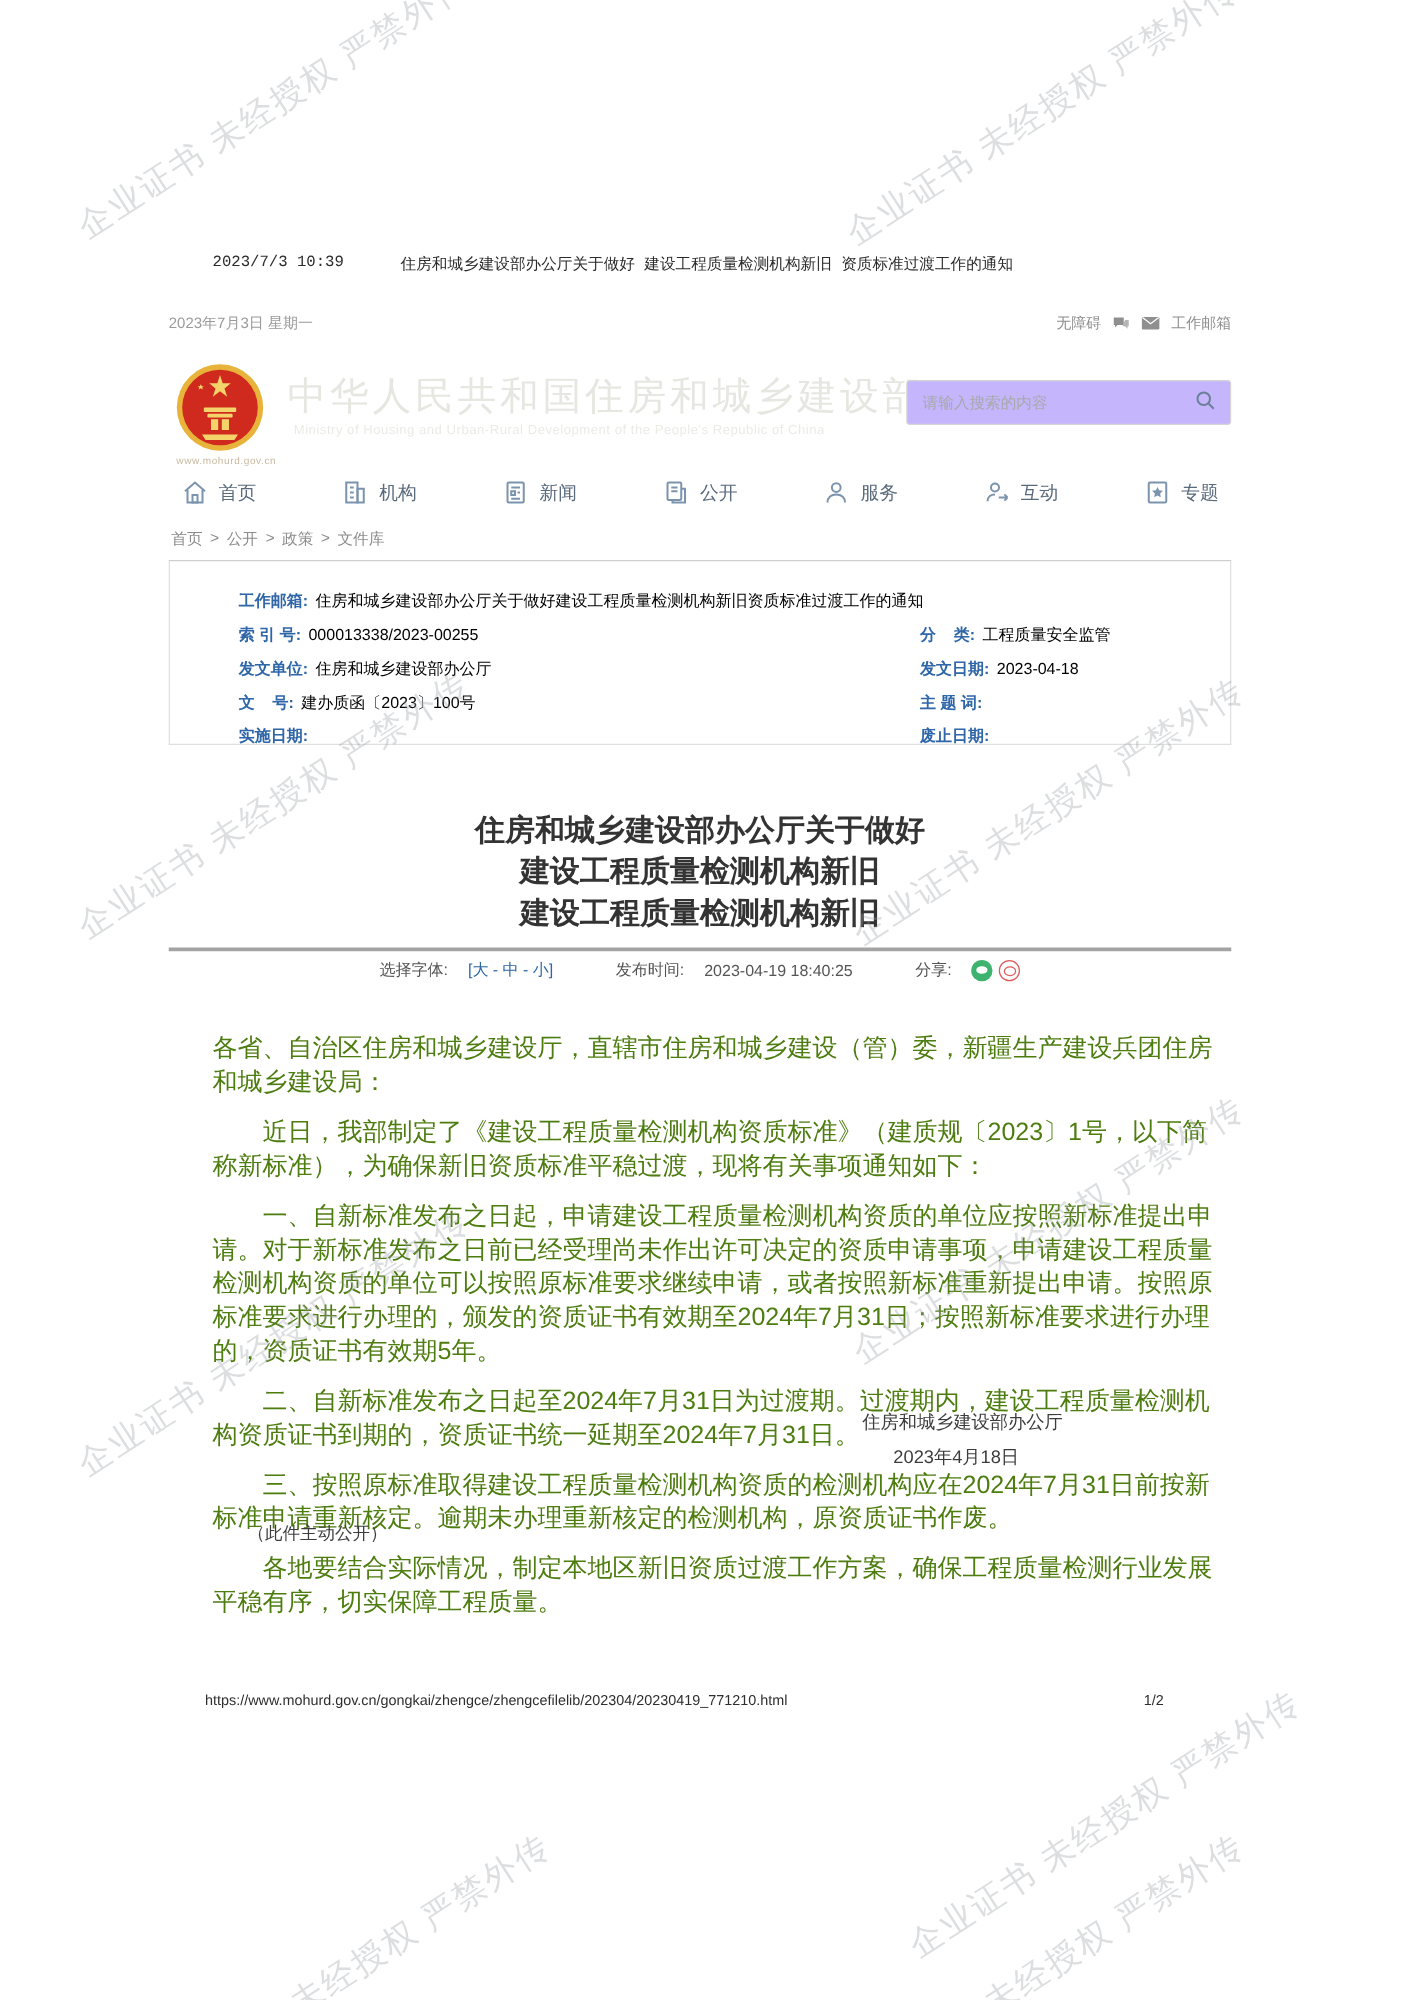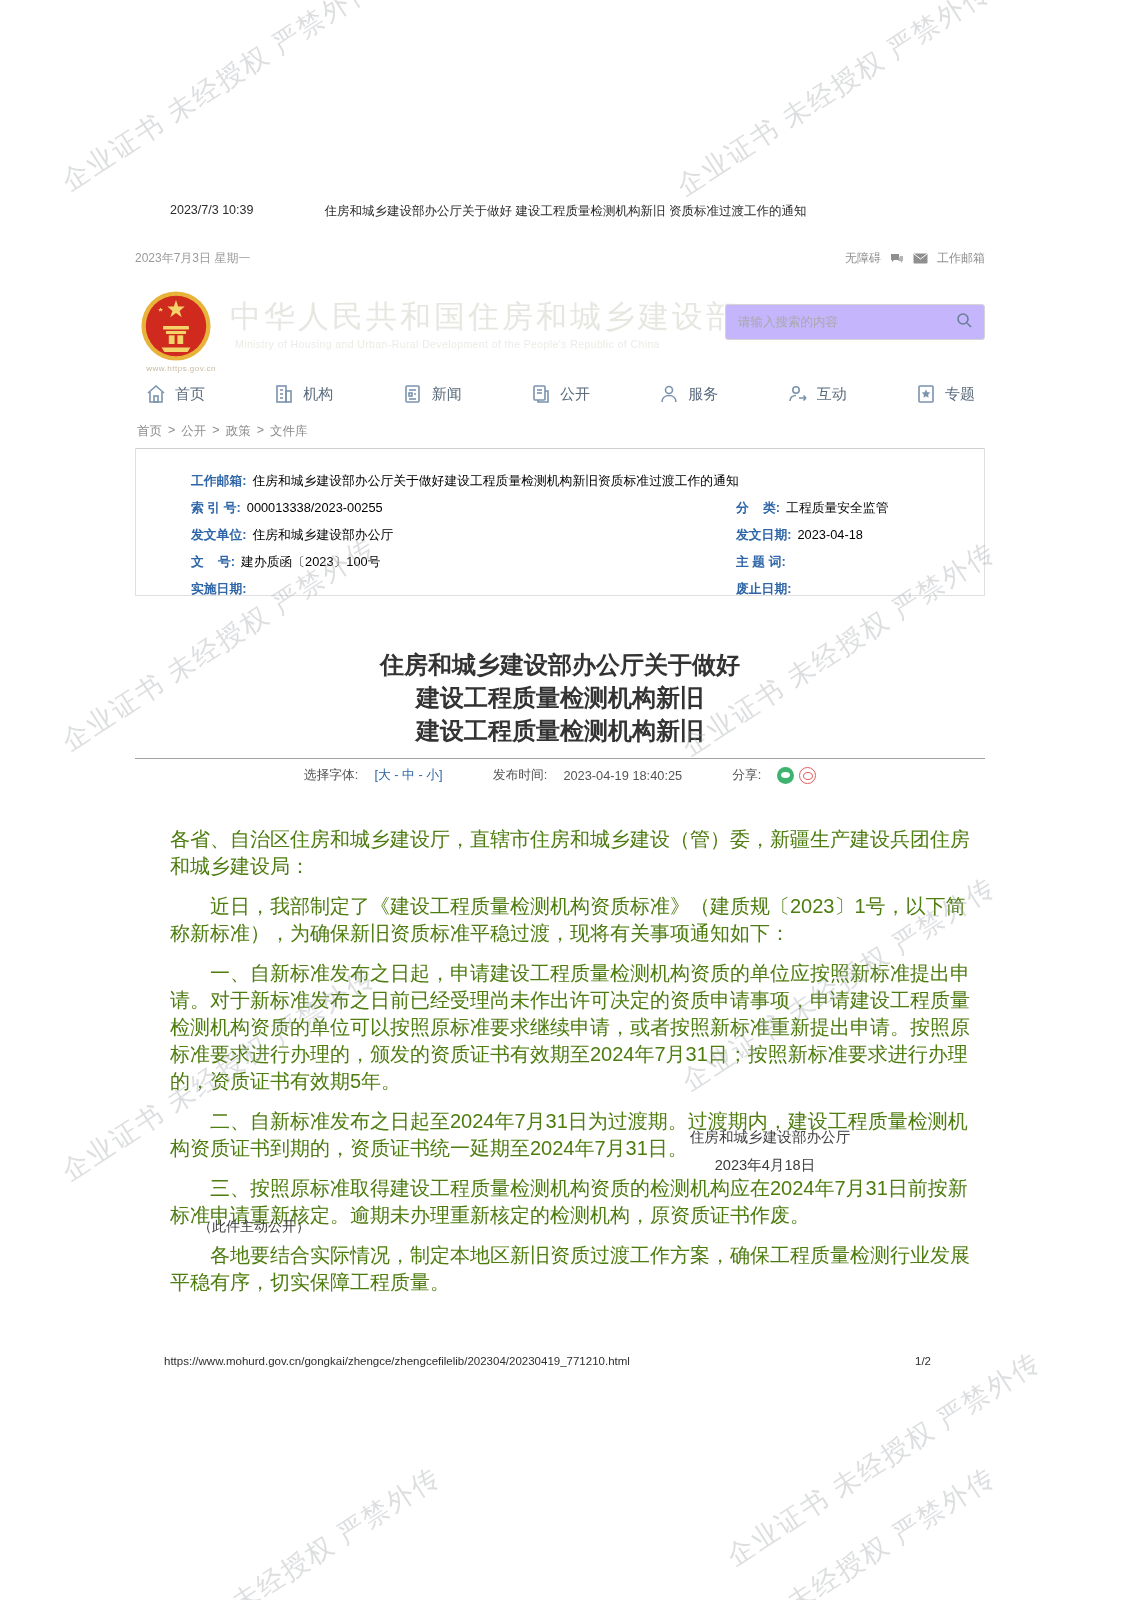--- a/index.html
+++ b/index.html
@@ -9,21 +9,21 @@
     position:relative; width:1131px; height:1600px; margin:0 auto;
     background:#fff; overflow:hidden;
   }
   
   .wm {
     position:absolute; white-space:nowrap; font-size:27px; letter-spacing:2px;
     color:#9aa0a6; opacity:.34; transform:rotate(-33deg); font-weight:500;
     pointer-events:none; z-index:5;
   }
   
-  .print-header { position:absolute; top:203px; left:0; width:100%; height:20px; font-size:12.5px; color:#2b2b2b; }
+  .print-header { position:absolute; top:203px; left:0; width:100%; height:20px; font-size:12.5px; color:#2b2b2b;font-family:Liberation Mono, monospace; }
   .print-ts { position:absolute; left:170px; top:0; }
   .print-title { position:absolute; left:0; width:100%; text-align:center; top:0; }
   
   .topbar { position:absolute; top:250px; left:135px; right:146px; height:18px; font-size:12px; color:#9a9a9a; }
   .topbar-date { float:left; }
   .topbar-right { float:right; display:flex; align-items:center; gap:9px; color:#8f8f8f; }
   .topbar-right svg { display:block; }
   
   .site-header { position:absolute; top:288px; left:135px; right:146px; height:80px; }
   .emblem { position:absolute; left:5px; top:2px; width:72px; height:72px; }
@@ -53,21 +53,21 @@
   }
   .meta-row { display:flex; line-height:27px; font-size:12.8px; }
   .meta-cell { display:flex; }
   .meta-cell.left { width:545px; }
   .meta-label { color:#2f66a8; font-weight:bold; white-space:pre; }
   .meta-value { color:#000000; margin-left:6px; }
   
   .art-title { position:absolute; top:648px; left:135px; width:850px; text-align:center; font-size:24px; font-weight:bold; color:#333; line-height:33px; }
   .infobar {
     position:absolute; top:758px; left:135px; width:850px; height:30px;
-    border-top:1px solid #a3a3a3; display:flex; align-items:center; justify-content:center;
+    border-top:3px solid #a3a3a3; display:flex; align-items:center; justify-content:center;
     font-size:12.8px; color:#555; gap:16px; padding-top:4px;
   }
   .font-sel { color:#2d66a5; cursor:pointer; }
   .infobar .lbl { color:#555; }
   .share-icons { display:flex; gap:5px; align-items:center; }
   .share-dot { width:17px; height:17px; border-radius:50%; display:inline-block; position:relative; }
   .share-dot.green { background:#3eb370; }
   .share-dot.red { background:#fff; border:1.5px solid #e05c5c; }
   .share-dot.green::after { content:""; position:absolute; left:4px; top:5px; width:9px; height:6px; border-radius:50%; background:#fff; }
   .share-dot.red::after { content:""; position:absolute; left:3px; top:4px; width:8px; height:6px; border-radius:50%; border:1.5px solid #e05c5c; }
@@ -130,21 +130,21 @@
         <circle cx="50" cy="50" r="42" fill="#cf2a1d"></circle>
         <polygon points="50,14 53,23 62,23 55,29 58,38 50,32 42,38 45,29 38,23 47,23" fill="#f5d36b"></polygon>
         <polygon points="30,26 32,30 36,30 33,33 34,37 30,34 26,37 27,33 24,30 28,30" fill="#f5d36b" transform="scale(0.55) translate(22,18)"></polygon>
         <rect x="32" y="50" width="36" height="5" rx="1" fill="#f5d36b"></rect>
         <rect x="36" y="57" width="28" height="4" rx="1" fill="#f5d36b"></rect>
         <rect x="40" y="63" width="8" height="12" fill="#f5d36b"></rect>
         <rect x="52" y="63" width="8" height="12" fill="#f5d36b"></rect>
         <path d="M30 80 h40 l-4 6 h-32 z" fill="#f5d36b"></path>
       </svg>
     </span>
-    <span class="site-url">www.https.gov.cn</span>
+    <span class="site-url">www.mohurd.gov.cn</span>
     <span class="site-name">中华人民共和国住房和城乡建设部</span>
     <span class="site-name-en">Ministry of Housing and Urban-Rural Development of the People's Republic of China</span>
     <span class="searchbox">
       <input type="text" placeholder="请输入搜索的内容" style="">
       <span>
         <svg width="16" height="16" viewBox="0 0 16 16">
             <circle cx="7" cy="7" r="5" fill="none" stroke="#6b7f99" stroke-width="1.6"></circle>
             <line x1="11" y1="11" x2="15" y2="15" stroke="#6b7f99" stroke-width="1.6"></line>
           </svg>
       </span>

